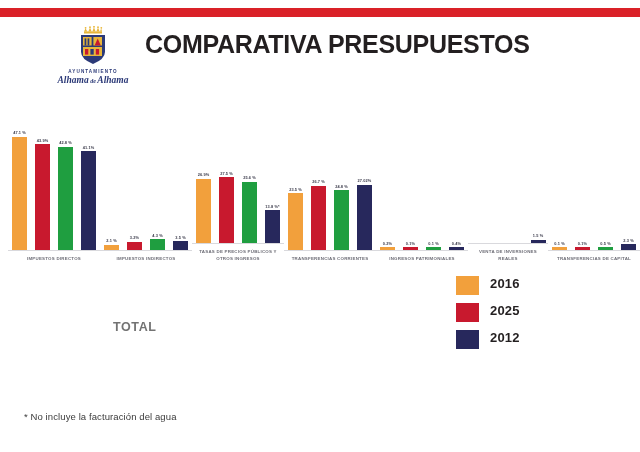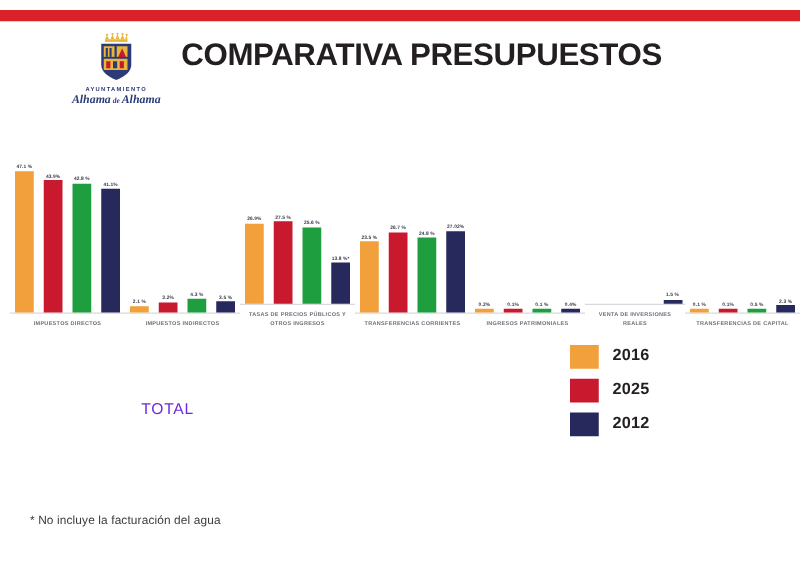--- a/index.html
+++ b/index.html
@@ -85,21 +85,21 @@
     letter-spacing: 0.25px; text-align: center; line-height: 1.45;
     margin-top: 5px; text-transform: uppercase; padding: 0 1px;
   }
 
   
   .totals {
     position: absolute; left: 0; top: 276px; width: 640px; height: 108px;
   }
   .total-label {
     position: absolute; left: 113px; top: 44px;
-    font-size: 12.5px; font-weight: 400; color: #6d28d9; letter-spacing: 0.6px;
+    font-size: 12.5px; font-weight: 700; color: #737373; letter-spacing: 0.6px;
   }
   .bars-col { position: absolute; left: 198px; top: 0; width: 182px; }
   .total-row {
     height: 19px; margin-bottom: 8px;
     display: flex; align-items: center; justify-content: center;
   }
   .total-row.r2016 { background: #f2a03c; }
   .total-row.r2017 { background: #c8192e; }
   .total-row.r2018 { background: #11a14c; }
   .total-row.r2019 { background: #27285c; }

